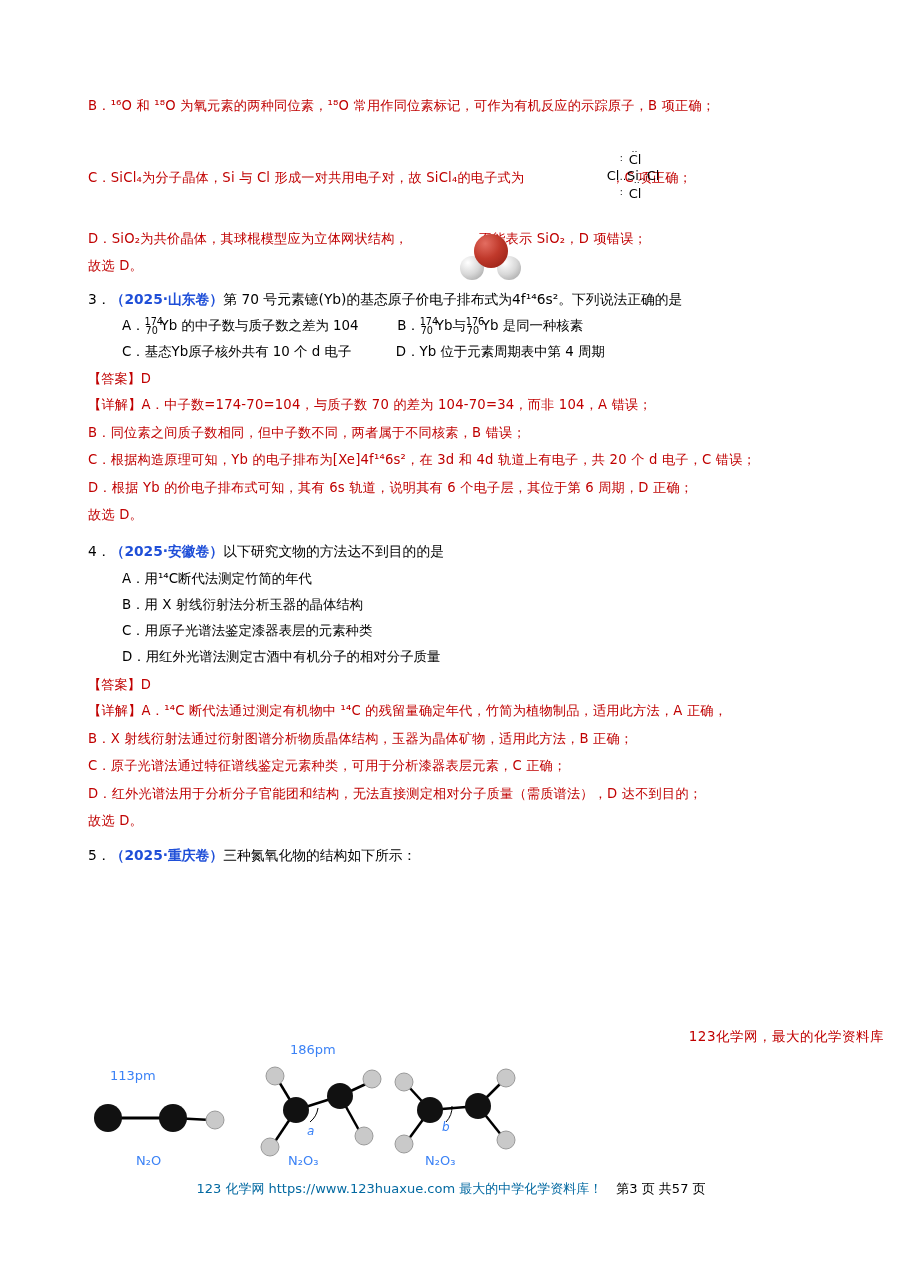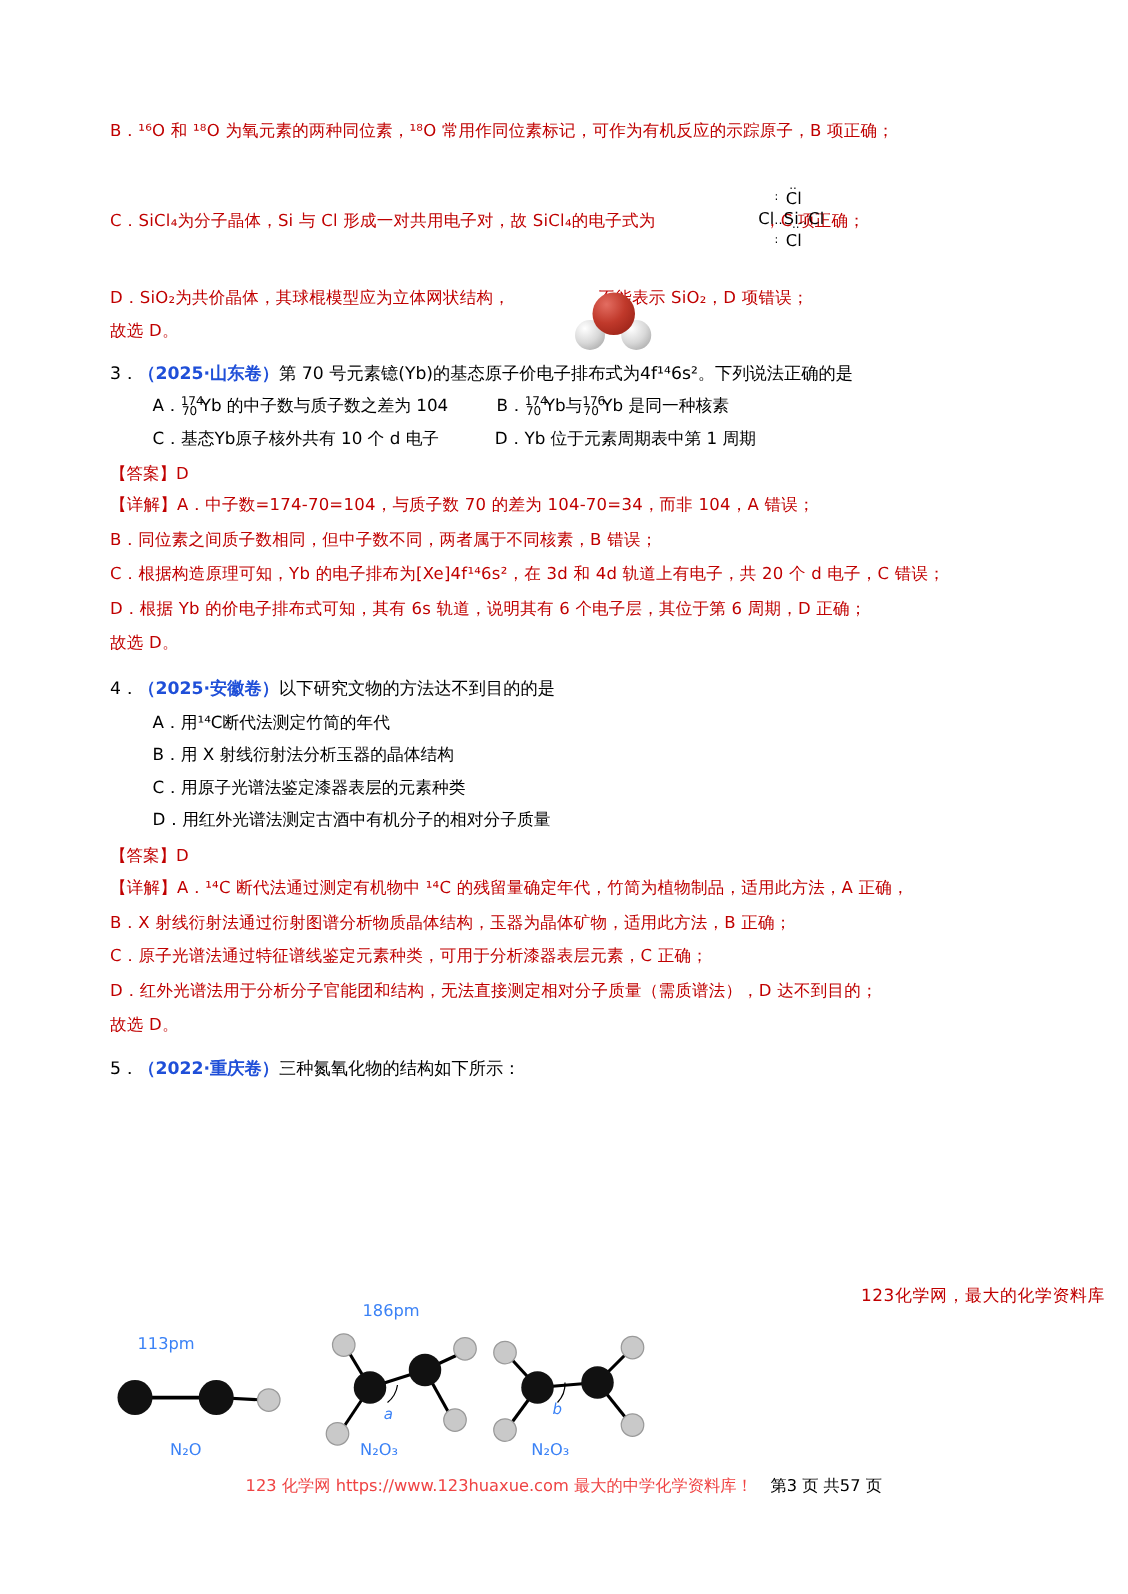--- a/index.html
+++ b/index.html
@@ -114,21 +114,21 @@
   
   .footer {
     position: absolute;
     left: 0;
     top: 1180px;
     width: 902px;
     text-align: center;
     font-size: 13px;
     color: #000;
   }
-  .footer .web { color: #ef4444; text-align: center; }
+  .footer .web { color: #0369a1; text-align: center; }
   .footer .pg { margin-left: 10px; }
   .watermark {
     position: absolute;
     right: 18px;
     bottom: 12px;
     font-size: 13.5px;
     color: #c00000;
     letter-spacing: 0.5px;
   }
 </style>
@@ -165,21 +165,21 @@
 
     <div class="opts">
       <div class="opt-row">
         <span class="o">A．<span class="iso"><span class="top">174</span><span class="bot">70</span></span>Yb 的中子数与质子数之差为 104</span>
         <span style="display:inline-block;width:30px;"></span>
         <span class="o">B．<span class="iso"><span class="top">174</span><span class="bot">70</span></span>Yb与<span class="iso"><span class="top">176</span><span class="bot">70</span></span>Yb 是同一种核素</span>
       </div>
       <div class="opt-row">
         <span class="o">C．基态Yb原子核外共有 10 个 d 电子</span>
         <span style="display:inline-block;width:36px;"></span>
-        <span class="o">D．Yb 位于元素周期表中第 1 周期</span>
+        <span class="o">D．Yb 位于元素周期表中第 4 周期</span>
       </div>
     </div>
 
     <p class="ans">
       <span>【答案】D</span>
     </p>
     <p class="line tight">
       <span>【详解】</span><span>A．中子数=174-70=104，与质子数 70 的差为 104-70=34，而非 104，A 错误；</span>
     </p>
     <p class="line tight">
@@ -218,21 +218,21 @@
       <span>C．原子光谱法通过特征谱线鉴定元素种类，可用于分析漆器表层元素，C 正确；</span>
     </p>
     <p class="line tight">
       <span>D．红外光谱法用于分析分子官能团和结构，无法直接测定相对分子质量（需质谱法），D 达不到目的；</span>
     </p>
     <p class="line">
       <span>故选 D。</span>
     </p>
 
     <p class="qline" style="margin-top:12px;">
-      <span class="qnum">5．</span><span class="src">（2022·重庆卷）</span><span>三种氮氧化物的结构如下所示：</span>
+      <span class="qnum">5．</span><span class="src">（2025·重庆卷）</span><span>三种氮氧化物的结构如下所示：</span>
     </p>
 
   </div>
 
   <div class="lewis">
     <div class="r" style="height:12px;">
       <span class="dots">‥</span>
     </div>
     <div class="r" style="height:16px;">
       <span style="position:relative;">

